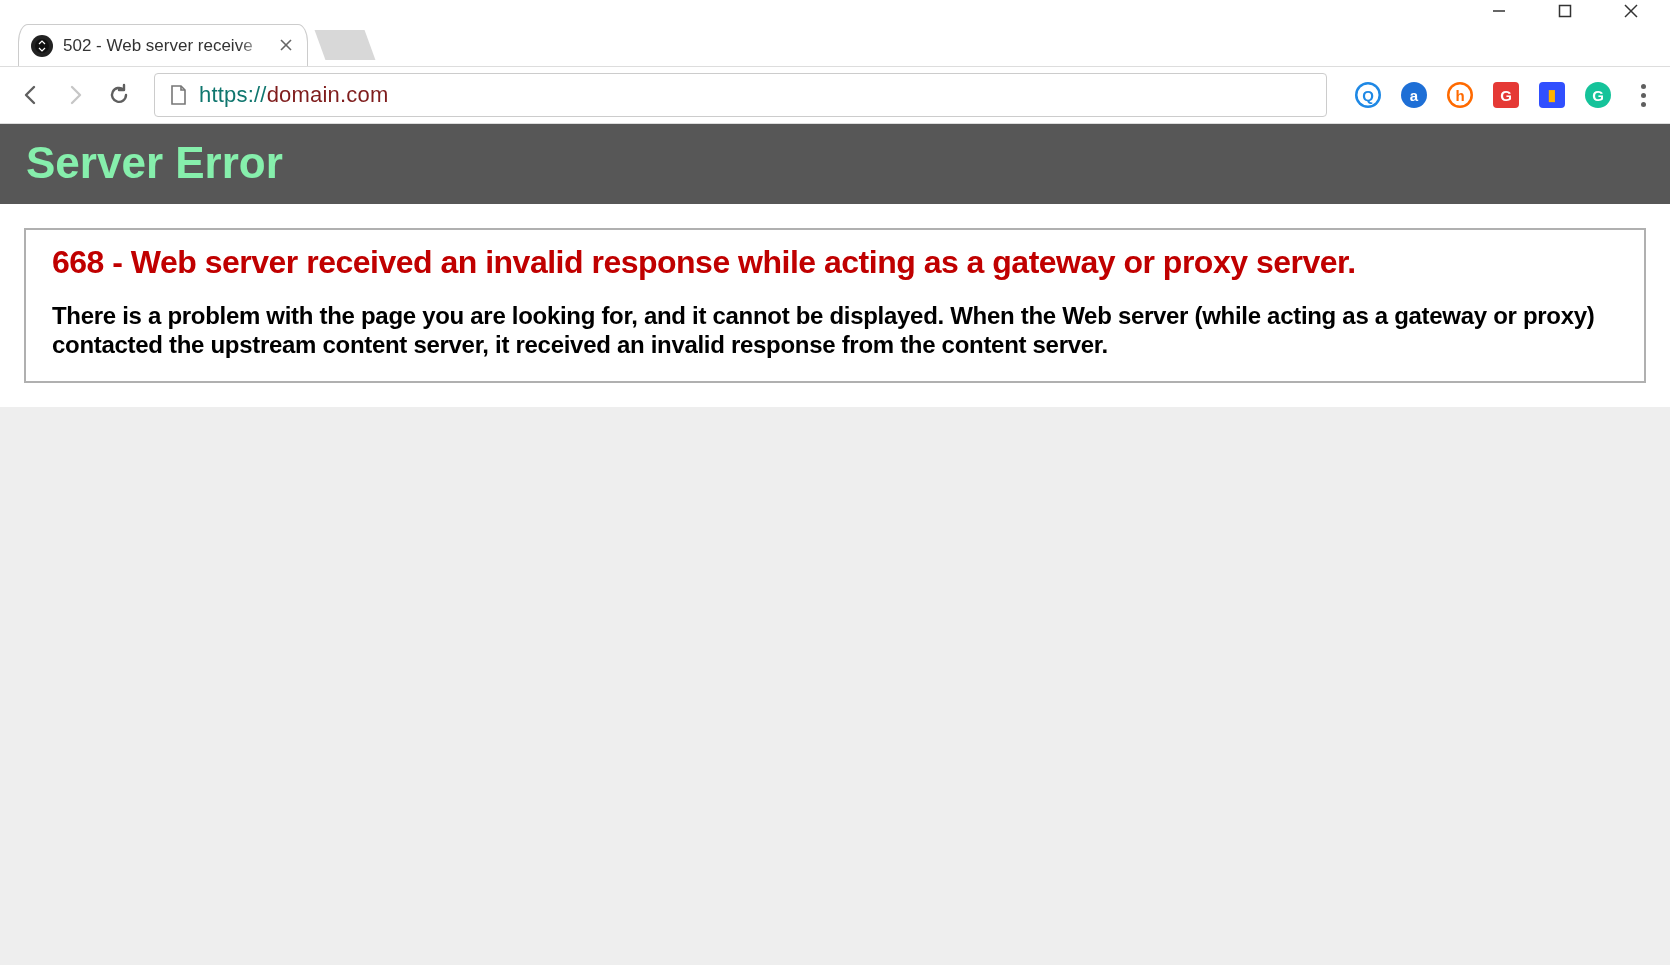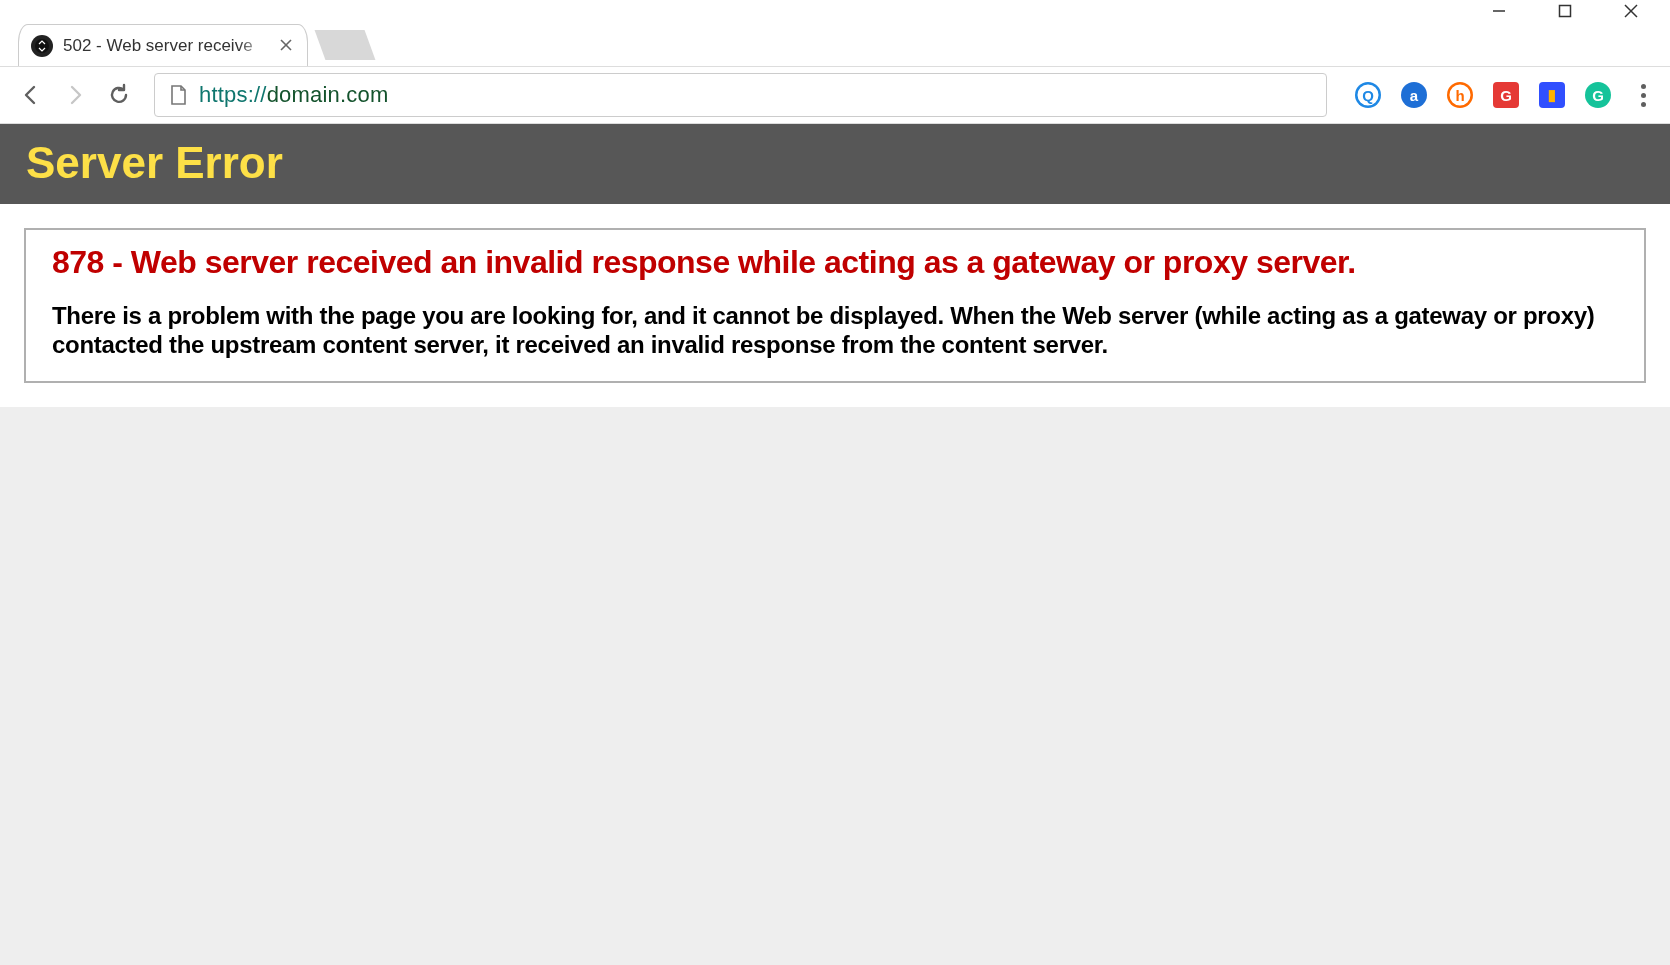--- a/index.html
+++ b/index.html
@@ -125,21 +125,21 @@
       width: 18px;
       height: 22px;
       flex-shrink: 0;
     }
     .url-text {
       font-size: 22px;
       color: #333;
       letter-spacing: 0.2px;
     }
     .url-proto { color: #0f766e; }
-    .url-host { color: #14532d; }
+    .url-host { color: #7f1d1d; }
     .ext-icons {
       display: flex;
       align-items: center;
       gap: 20px;
       padding: 0 6px;
     }
     .ext-icon {
       width: 26px;
       height: 26px;
       border-radius: 50%;
@@ -168,21 +168,21 @@
       flex: 1;
       background: #eeeeee;
     }
     .banner {
       background: #575757;
       padding: 14px 26px 16px;
     }
     .banner-title {
       font-size: 44px;
       font-weight: 700;
-      color: #fde047;
+      color: #86efac;
       font-family: "Segoe UI", Arial, sans-serif;
     }
     .error-card-wrap {
       background: #ffffff;
       margin: 0;
       padding: 24px;
     }
     .error-card {
       border: 2px solid #b0b0b0;
       background: #ffffff;
@@ -291,19 +291,19 @@
         <span></span>
     </div>
   </div>
 
   <div class="content-area">
     <div class="banner">
       <div class="banner-title">Server Error</div>
     </div>
     <div class="error-card-wrap">
       <div class="error-card">
-        <h2 class="error-heading">878 - Web server received an invalid response while acting as a gateway or proxy server.</h2>
+        <h2 class="error-heading">668 - Web server received an invalid response while acting as a gateway or proxy server.</h2>
         <h3 class="error-body">There is a problem with the page you are looking for, and it cannot be displayed. When the Web server (while acting as a gateway or proxy) contacted the upstream content server, it received an invalid response from the content server.</h3>
       </div>
     </div>
   </div>
 
 </div>
 
 </body></html>

